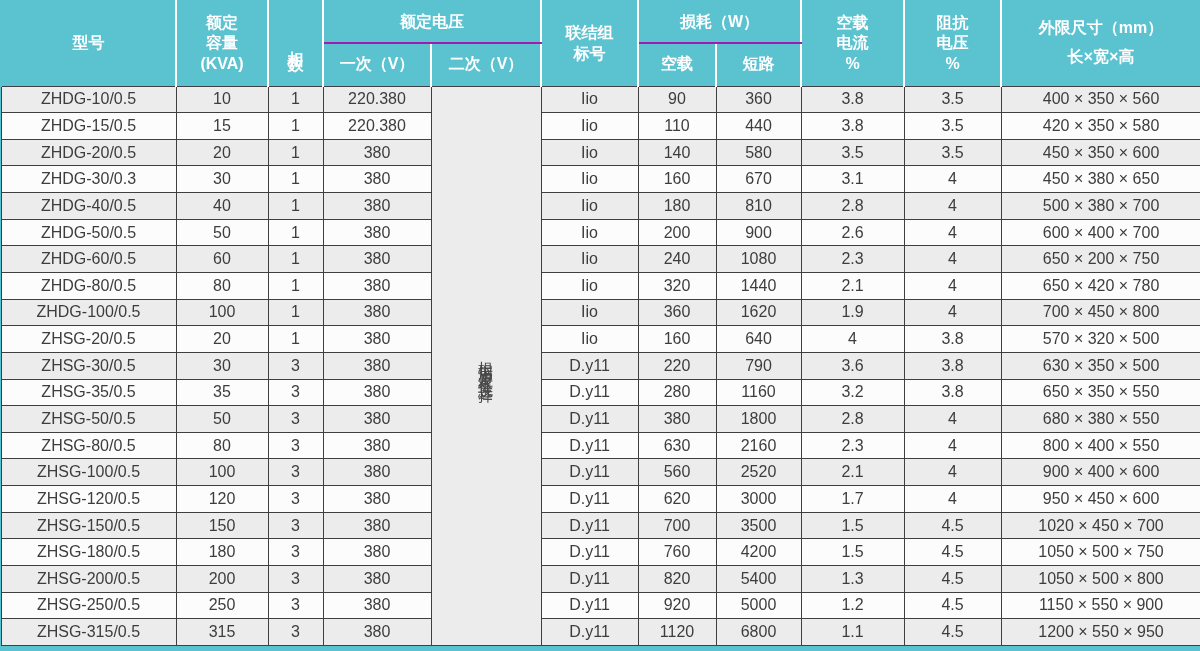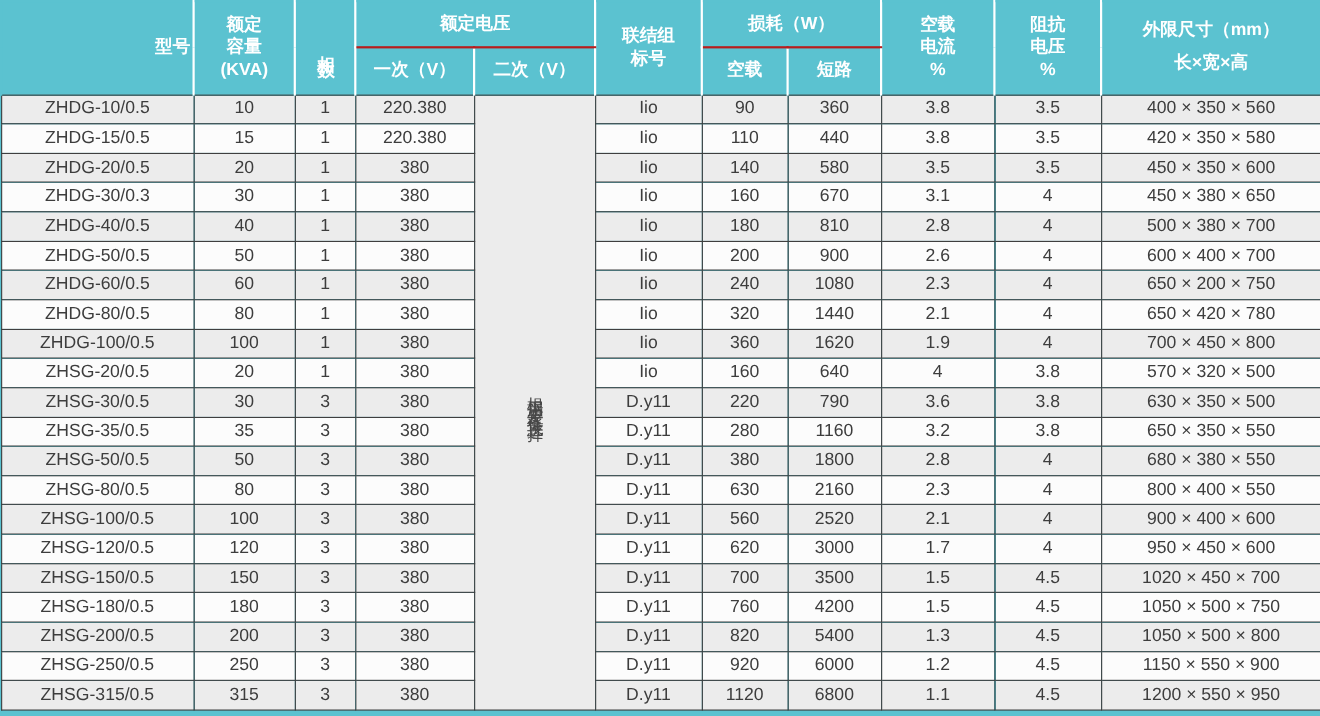--- a/index.html
+++ b/index.html
@@ -24,23 +24,23 @@
     line-height:1.3;
     text-align:center;
     vertical-align:middle;
     border:2px solid #ffffff;      
     border-bottom:1px solid #3f3f3f; 
     padding:2px;
   }
   thead tr.h-top { height:42px; }
   thead tr.h-sub { height:43px; }
   thead tr.h-top th { border-top-color:#5bc2d0; }
-  thead tr.h-top th:first-child { border-left-color:#5bc2d0;text-align:right; }
+  thead tr.h-top th:first-child { border-left-color:#5bc2d0; }
   thead tr.h-top th:last-child  { border-right-color:#5bc2d0; }
-  thead th.has-sub { border-bottom:2px solid #b91c1c; } 
+  thead th.has-sub { border-bottom:2px solid #a21caf; } 
   .vh {              
     writing-mode:vertical-rl;
     display:inline-block;
     letter-spacing:5px;
     line-height:1;
   }
   .dim-gap { margin-top:9px;font-family:Liberation Mono, monospace; }
   
   tbody td {
     border:1px solid #3f3f3f;
@@ -351,21 +351,21 @@
           <td>4.5</td>
           <td>1050 × 500 × 800</td>
         </tr>
         <tr>
           <td>ZHSG-250/0.5</td>
           <td>250</td>
           <td>3</td>
           <td>380</td>
           <td>D.y11</td>
           <td>920</td>
-          <td>6000</td>
+          <td>5000</td>
           <td>1.2</td>
           <td>4.5</td>
           <td>1150 × 550 × 900</td>
         </tr>
         <tr>
           <td>ZHSG-315/0.5</td>
           <td>315</td>
           <td>3</td>
           <td>380</td>
           <td>D.y11</td>

